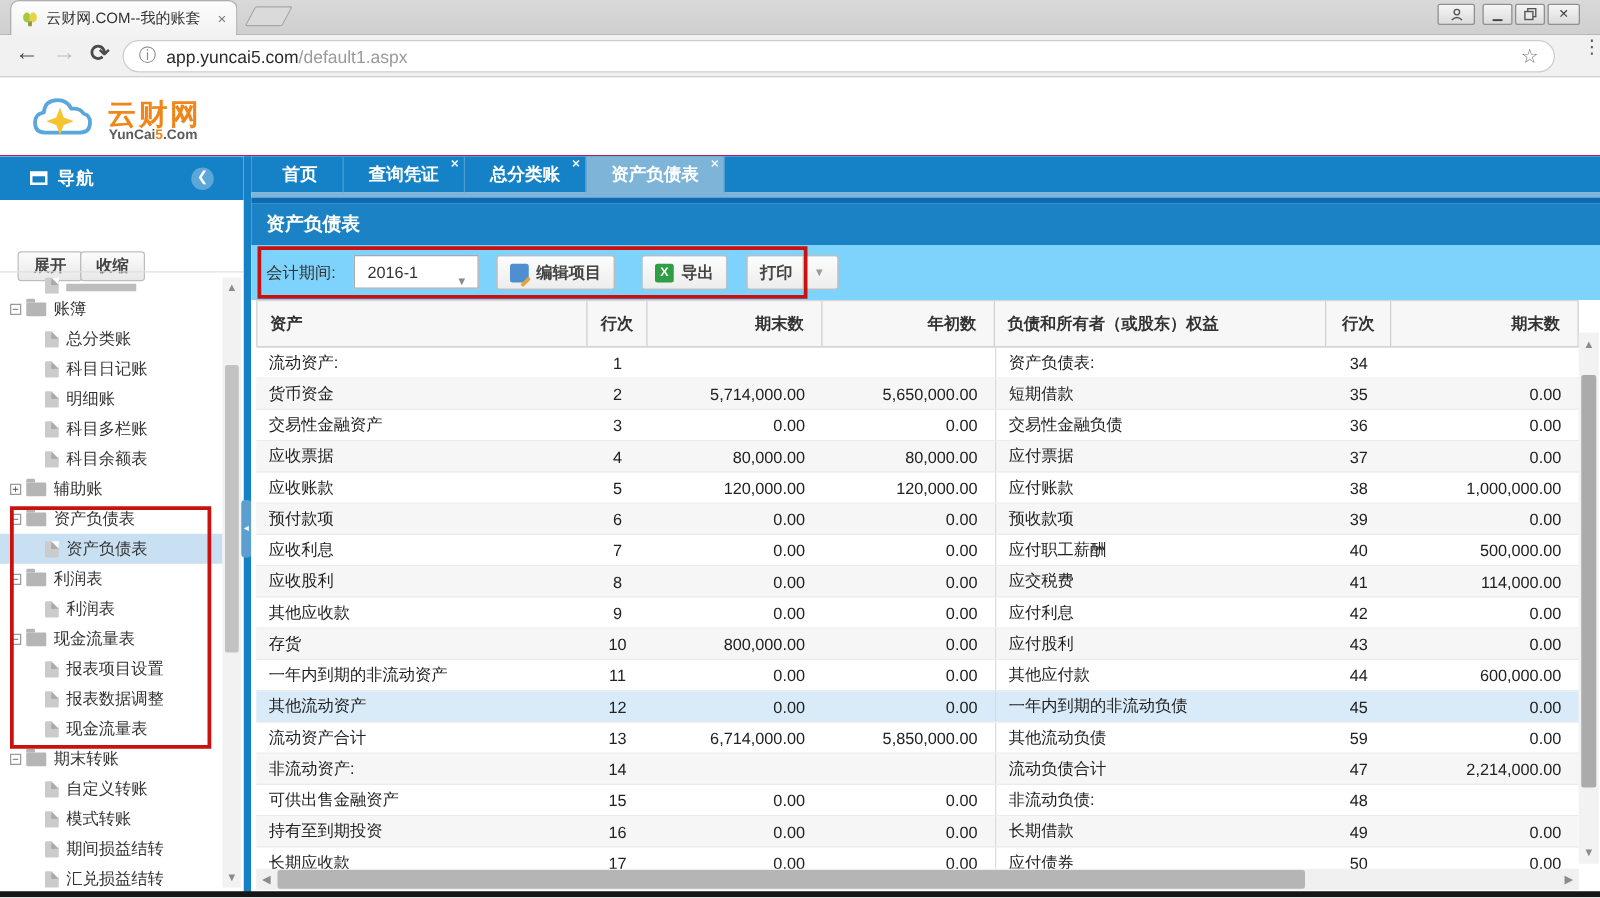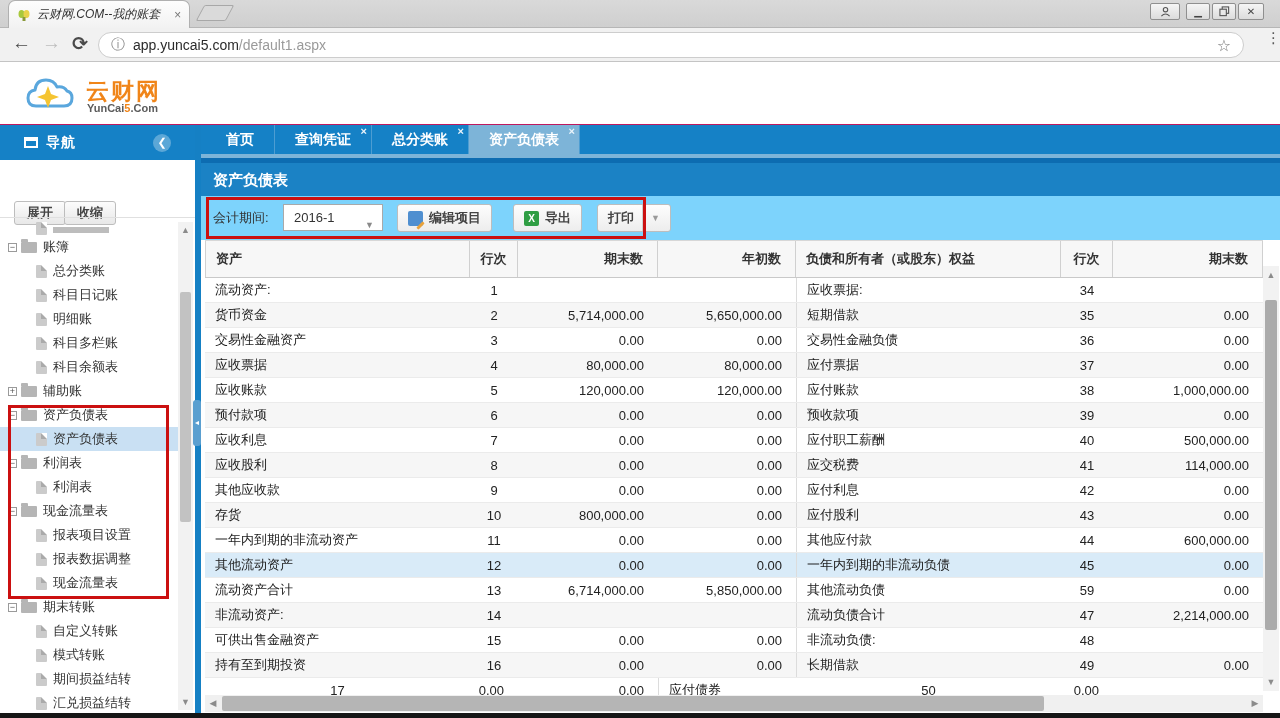--- a/index.html
+++ b/index.html
@@ -2,21 +2,21 @@
 <html><head>
 <meta charset="utf-8">
 <style>
   * { margin:0; padding:0; box-sizing:border-box; }
   html,body { width:1280px; height:718px; overflow:hidden; }
   body { font-family:"Liberation Sans","DejaVu Sans",sans-serif; background:#fff; }
   #root { position:relative; width:1280px; height:718px; overflow:hidden; background:#fff; }
 
   
   #btabs { position:absolute; left:0; top:0; width:1280px; height:28px;
-           background:linear-gradient(#d9d9d9,#cfcfcf); border-bottom:1px solid #b6b6b6;font-style:italic; }
+           background:linear-gradient(#d9d9d9,#cfcfcf); border-bottom:1px solid #b6b6b6; }
   .btab { position:absolute; left:8px; top:0; width:182px; height:28px;
           background:linear-gradient(#fdfdfd,#f2f2f2); border:1px solid #b0b0b0; border-bottom:none;
           border-radius:7px 7px 0 0; display:flex; align-items:center; padding:0 8px; gap:6px; }
   .btab-title { font-size:12px; color:#333; white-space:nowrap; overflow:hidden; flex:1; }
   .btab-close { font-size:12px; color:#777; line-height:1; }
   .favicon { width:14px; height:14px; flex:0 0 14px; }
   .newtab { position:absolute; left:200px; top:5px; width:30px; height:16px;
             background:#dadada; border:1px solid #a8a8a8; transform:skewX(-28deg); border-radius:2px; }
   .winbox { position:absolute; top:3px; height:17px; border:1px solid #8f8f8f; background:linear-gradient(#f5f5f5,#dcdcdc);
             border-radius:2px; display:flex; align-items:center; justify-content:center;
@@ -375,21 +375,21 @@
           <div class="cell num">年初数</div>
           <div class="cell lbl">负债和所有者（或股东）权益</div>
           <div class="cell ctr">行次</div>
           <div class="cell num">期末数</div>
         </div>
         <div class="t-row">
           <div class="cell lbl">流动资产:</div>
           <div class="cell ctr">1</div>
           <div class="cell num"></div>
           <div class="cell num"></div>
-          <div class="cell lbl liab">应收票据:</div>
+          <div class="cell lbl liab">资产负债表:</div>
           <div class="cell ctr">34</div>
           <div class="cell num"></div>
         </div>
         <div class="t-row zebra">
           <div class="cell lbl">货币资金</div>
           <div class="cell ctr">2</div>
           <div class="cell num">5,714,000.00</div>
           <div class="cell num">5,650,000.00</div>
           <div class="cell lbl liab">短期借款</div>
           <div class="cell ctr">35</div>
@@ -515,20 +515,21 @@
         <div class="t-row zebra">
           <div class="cell lbl">持有至到期投资</div>
           <div class="cell ctr">16</div>
           <div class="cell num">0.00</div>
           <div class="cell num">0.00</div>
           <div class="cell lbl liab">长期借款</div>
           <div class="cell ctr">49</div>
           <div class="cell num">0.00</div>
         </div>
         <div class="t-row">
+          <div class="cell lbl">长期应收款</div>
           <div class="cell ctr">17</div>
           <div class="cell num">0.00</div>
           <div class="cell num">0.00</div>
           <div class="cell lbl liab">应付债券</div>
           <div class="cell ctr">50</div>
           <div class="cell num">0.00</div>
         </div>
       </div>
 
   <div class="vscroll" style="left:1062px; top:141px; width:16px; height:425px;">

